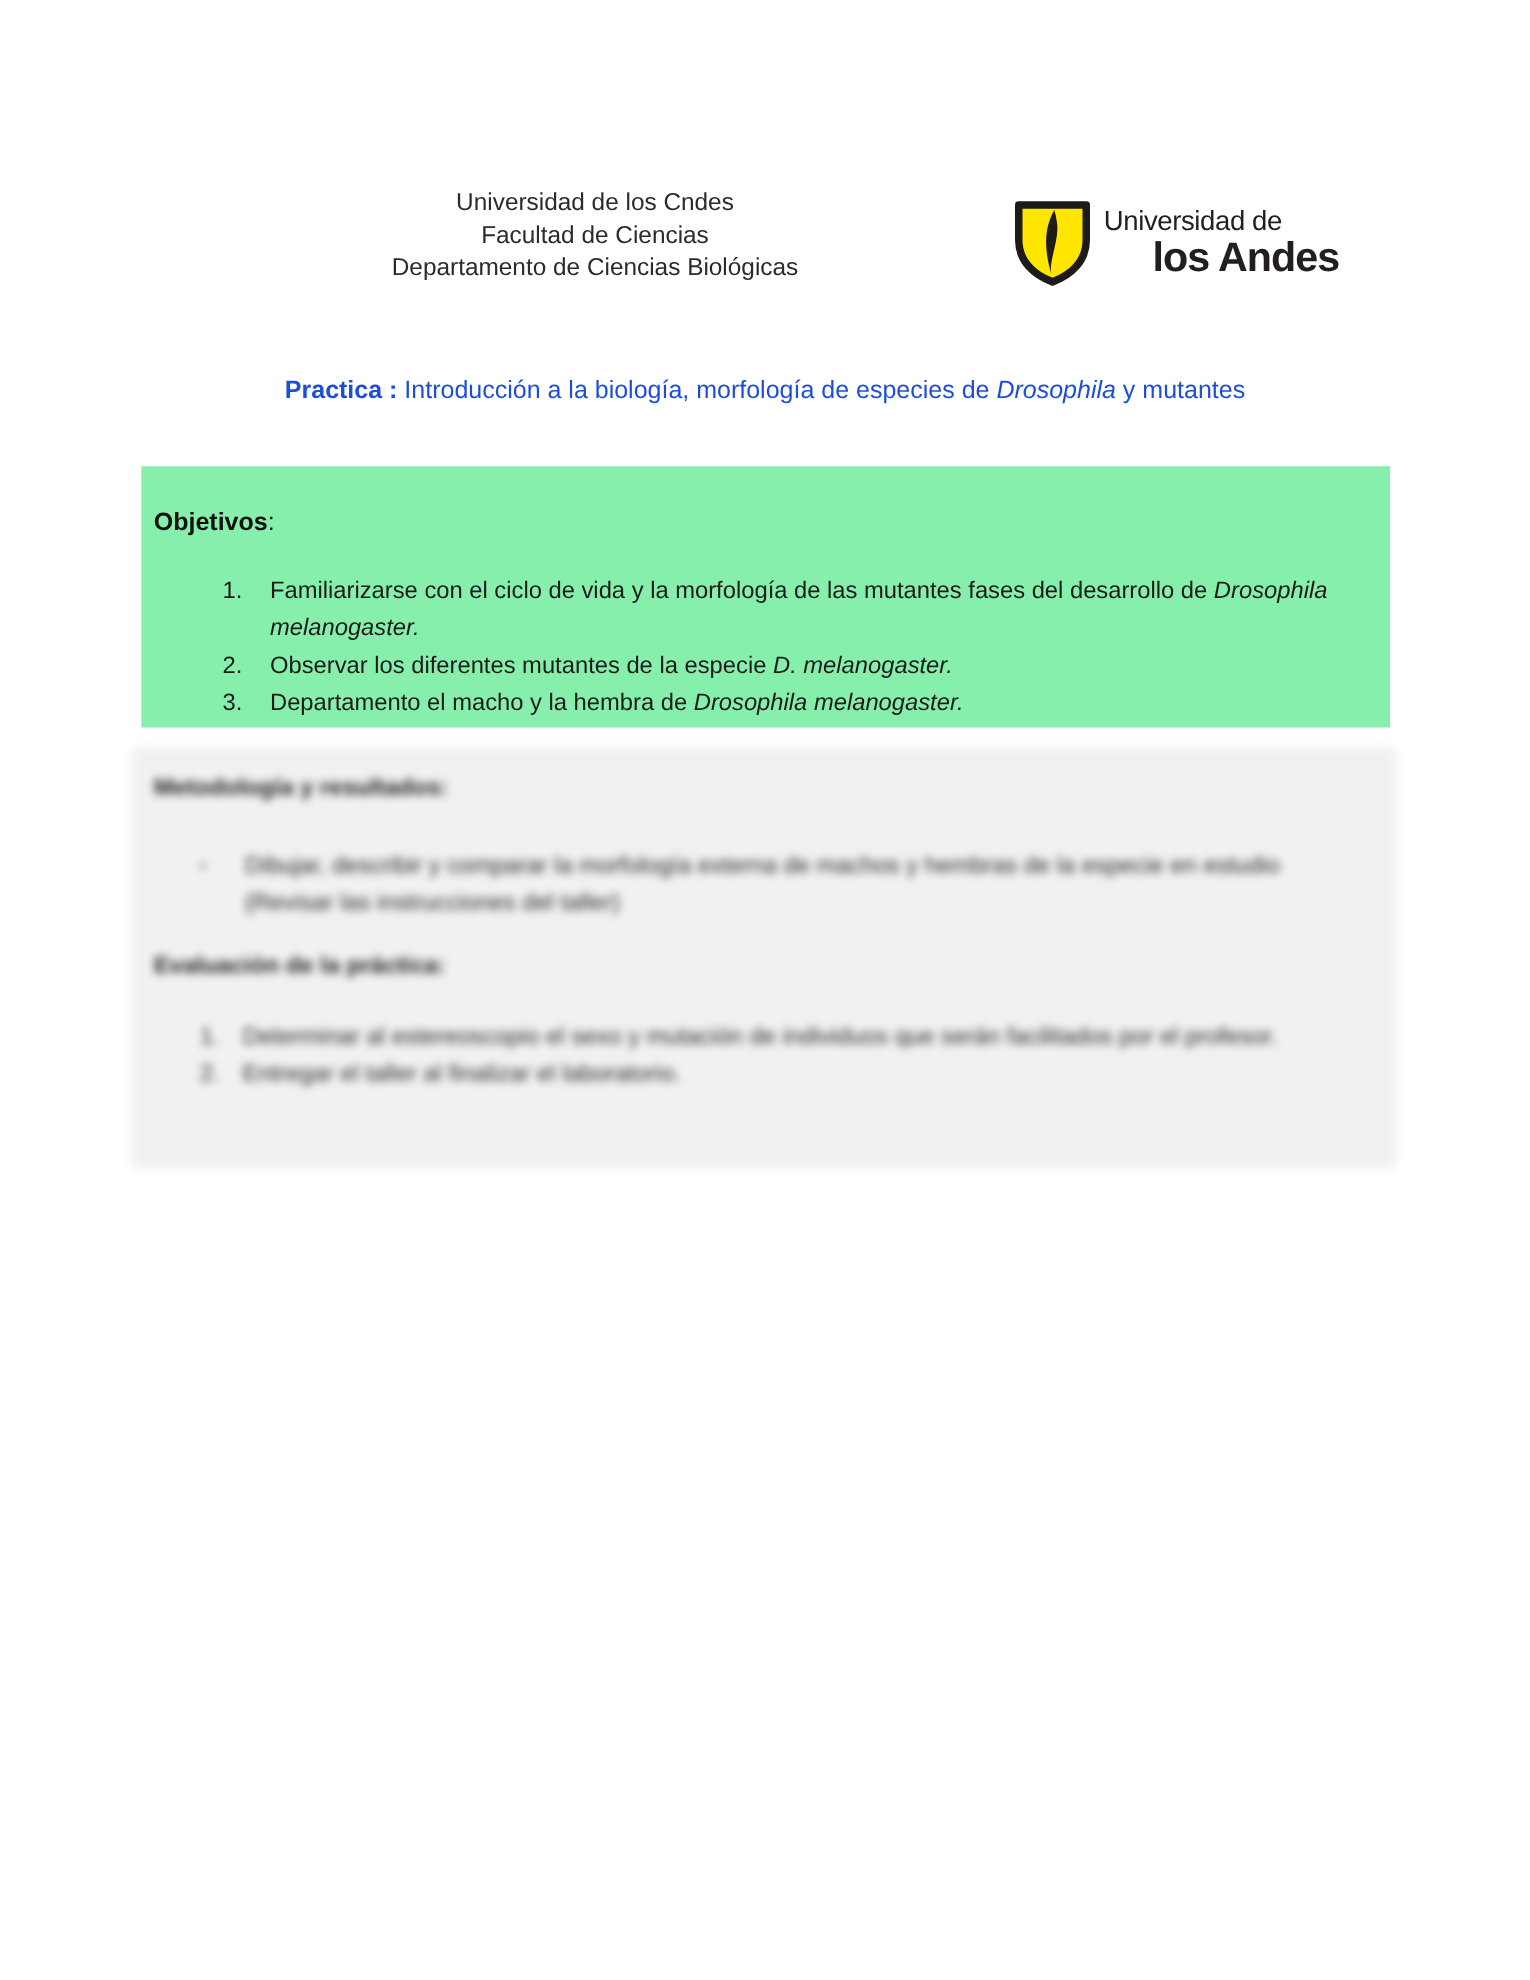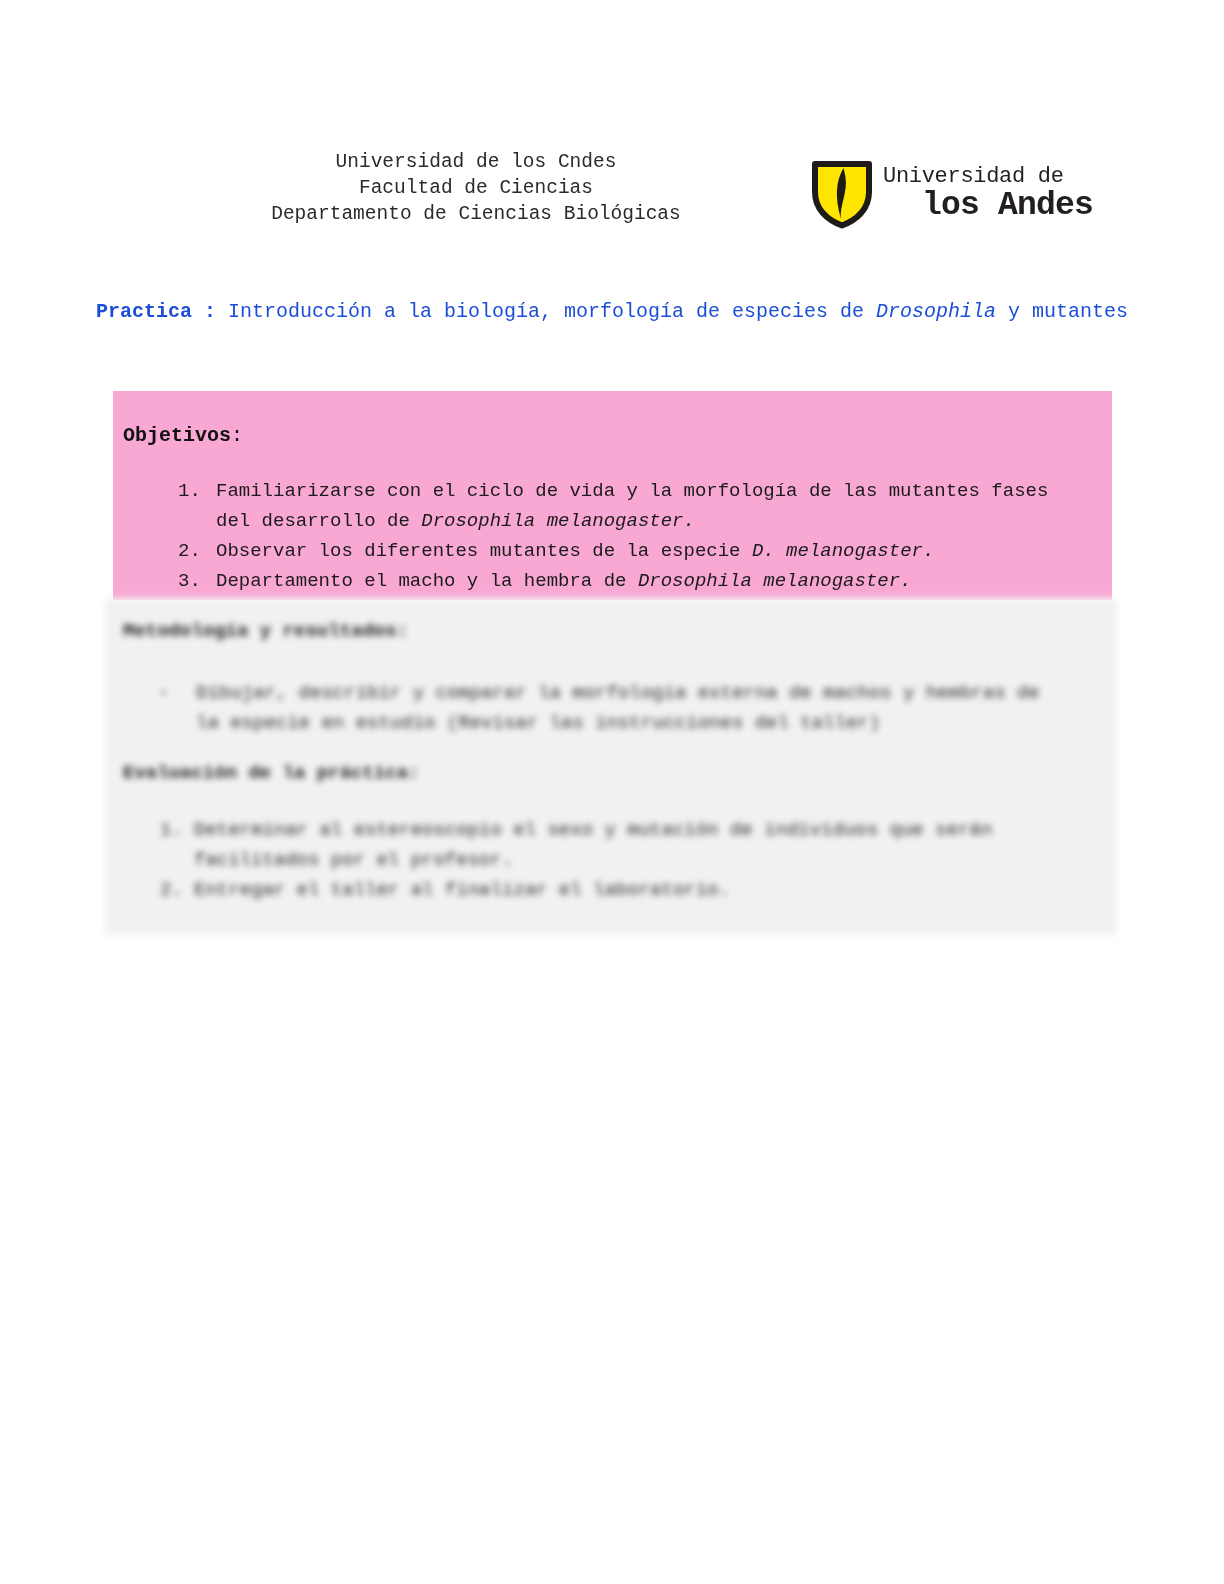--- a/index.html
+++ b/index.html
@@ -2,21 +2,21 @@
 <html><head>
 <meta charset="utf-8">
 <style>
   * { margin: 0; padding: 0; box-sizing: border-box; }
   html, body { background: #ffffff; }
   .page {
     position: relative;
     width: 1224px;
     height: 1584px;
     background: #ffffff;
-    font-family: Liberation Mono, monospace;
+    font-family: Liberation Sans, sans-serif;
     color: #212121;
     overflow: hidden;
   }
 
   
   .header-block {
     position: absolute;
     top: 149px;
     left: 156px;
     width: 640px;
@@ -50,24 +50,24 @@
     font-size: 20px;
     line-height: 26px;
     color: #1d4ed8;
   }
   .practica b { font-weight: 700; }
 
   
   .objetivos-box {
     position: absolute;
     left: 113px;
-    top: 391px;
+    top: 373px;
     width: 999px;
     height: 209px;
-    background: #f9a8d4;
+    background: #86efac;
     padding: 32px 50px 0 10px;
   }
   .objetivos-heading { font-size: 20px; line-height: 26px; color: #111; }
   .objetivos-heading b { font-weight: 700; }
   .obj-list { margin-top: 27px; }
   .obj-row { display: flex; margin-left: 55px; font-size: 19px; line-height: 30px; color: #1b1b1b; }
   .obj-num { width: 26px; flex: 0 0 26px; }
   .obj-text { flex: 1 1 auto; padding-left: 12px; max-width: 860px; }
 
   

